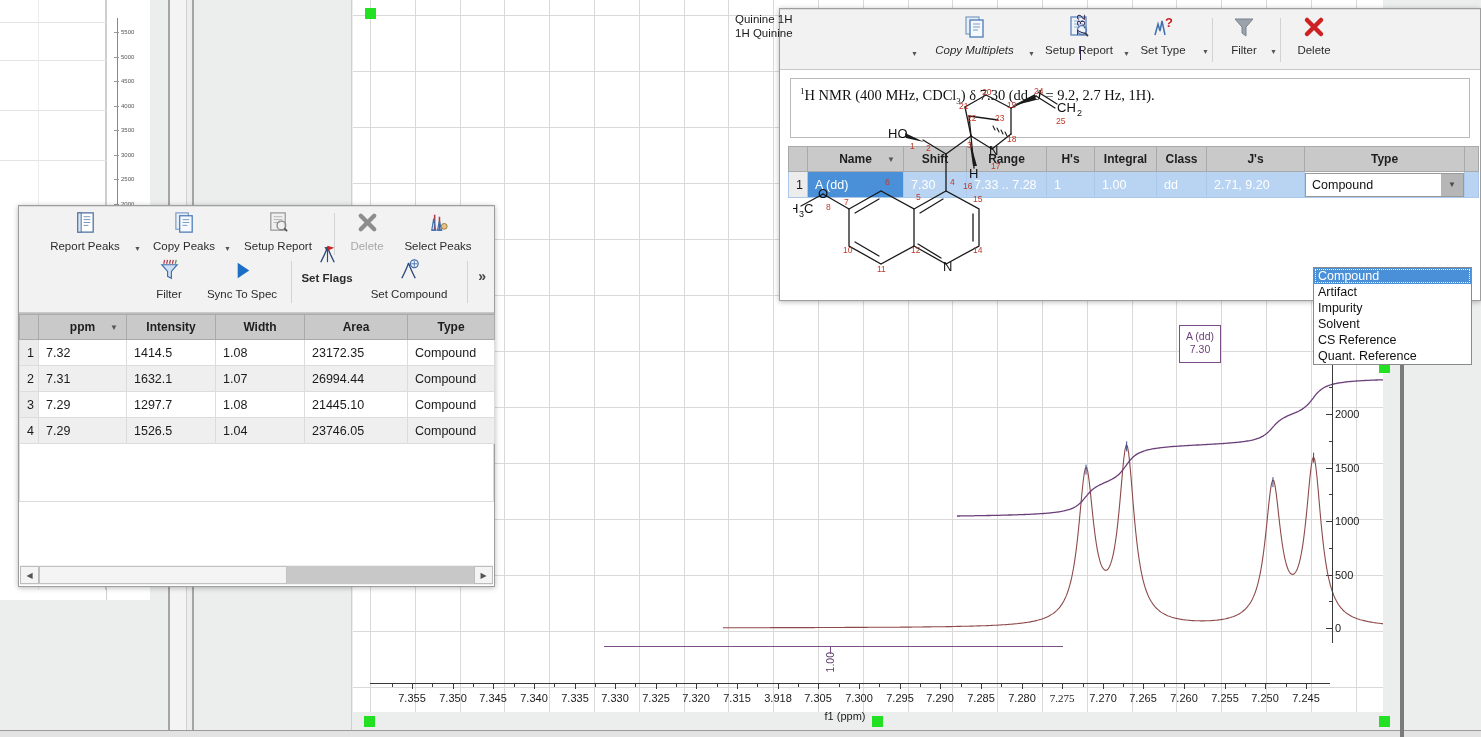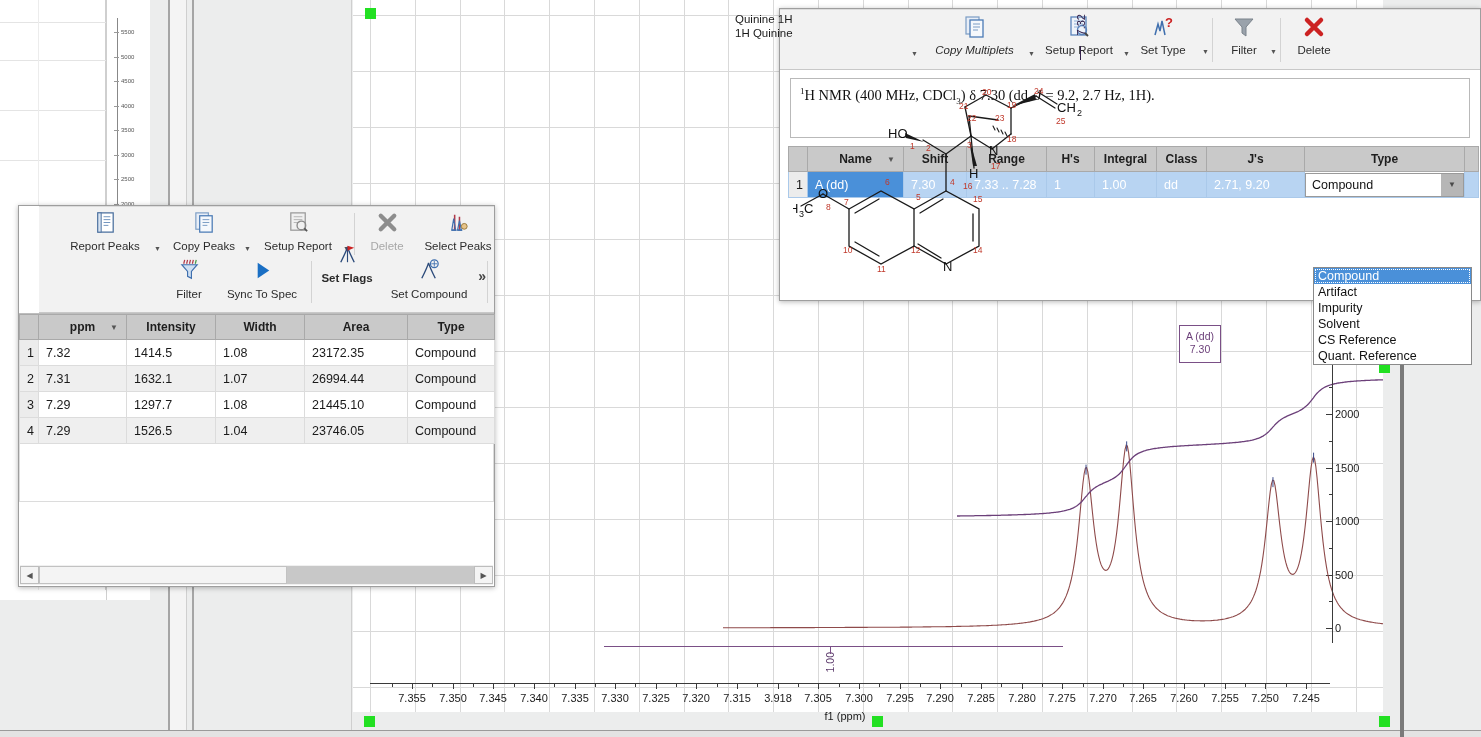--- a/index.html
+++ b/index.html
@@ -393,21 +393,21 @@
       <div class="xtick" style="left: 920px; top: 683px; height: 4px;"></div>
       <div class="xlab" style="left: 940px; top: 692px;">7.290</div>
       <div class="xtick" style="left: 981px; top: 683px; height: 6px;"></div>
       <div class="xtick" style="left: 961px; top: 683px; height: 4px;"></div>
       <div class="xlab" style="left: 981px; top: 692px;">7.285</div>
       <div class="xtick" style="left: 1022px; top: 683px; height: 6px;"></div>
       <div class="xtick" style="left: 1001px; top: 683px; height: 4px;"></div>
       <div class="xlab" style="left: 1022px; top: 692px;">7.280</div>
       <div class="xtick" style="left: 1062px; top: 683px; height: 6px;"></div>
       <div class="xtick" style="left: 1042px; top: 683px; height: 4px;"></div>
-      <div class="xlab" style="left: 1062px; top: 692px;">7.275</div>
+      <div class="xlab" style="left: 1062px; top: 692px; font-family: Liberation Serif, serif;">7.275</div>
       <div class="xtick" style="left: 1103px; top: 683px; height: 6px;"></div>
       <div class="xtick" style="left: 1083px; top: 683px; height: 4px;"></div>
       <div class="xlab" style="left: 1103px; top: 692px;">7.270</div>
       <div class="xtick" style="left: 1143px; top: 683px; height: 6px;"></div>
       <div class="xtick" style="left: 1123px; top: 683px; height: 4px;"></div>
       <div class="xlab" style="left: 1143px; top: 692px;">7.265</div>
       <div class="xtick" style="left: 1184px; top: 683px; height: 6px;"></div>
       <div class="xtick" style="left: 1164px; top: 683px; height: 4px;"></div>
       <div class="xlab" style="left: 1184px; top: 692px;">7.260</div>
       <div class="xtick" style="left: 1225px; top: 683px; height: 6px;"></div>
@@ -570,21 +570,21 @@
   <div id="type-dropdown">
       <div class="opt on">Compound</div>
       <div class="opt">Artifact</div>
       <div class="opt">Impurity</div>
       <div class="opt">Solvent</div>
       <div class="opt">CS Reference</div>
       <div class="opt">Quant. Reference</div>
     </div>
 
   <div class="win" id="peaks-win">
-    <div class="ribbon" style="height:107px;margin-left:20px;">
+    <div class="ribbon" style="height:107px;">
 
       <div class="rb-item" style="left:18px;top:3px;width:96px;">
         <span class="ic">
           <svg width="25" height="25" viewBox="0 0 26 26">
               <rect x="5" y="3" width="16" height="20" fill="#fff" stroke="#4a6f9e" stroke-width="1.3"></rect>
               <rect x="5" y="3" width="3.5" height="20" fill="#d8e4f2" stroke="#4a6f9e" stroke-width="1"></rect>
               <path d="M11 7h7M11 10h7M11 13h7M11 16h5" stroke="#6f93bd" stroke-width="1"></path>
             </svg>
         </span>
         <span>Report Peaks</span>

